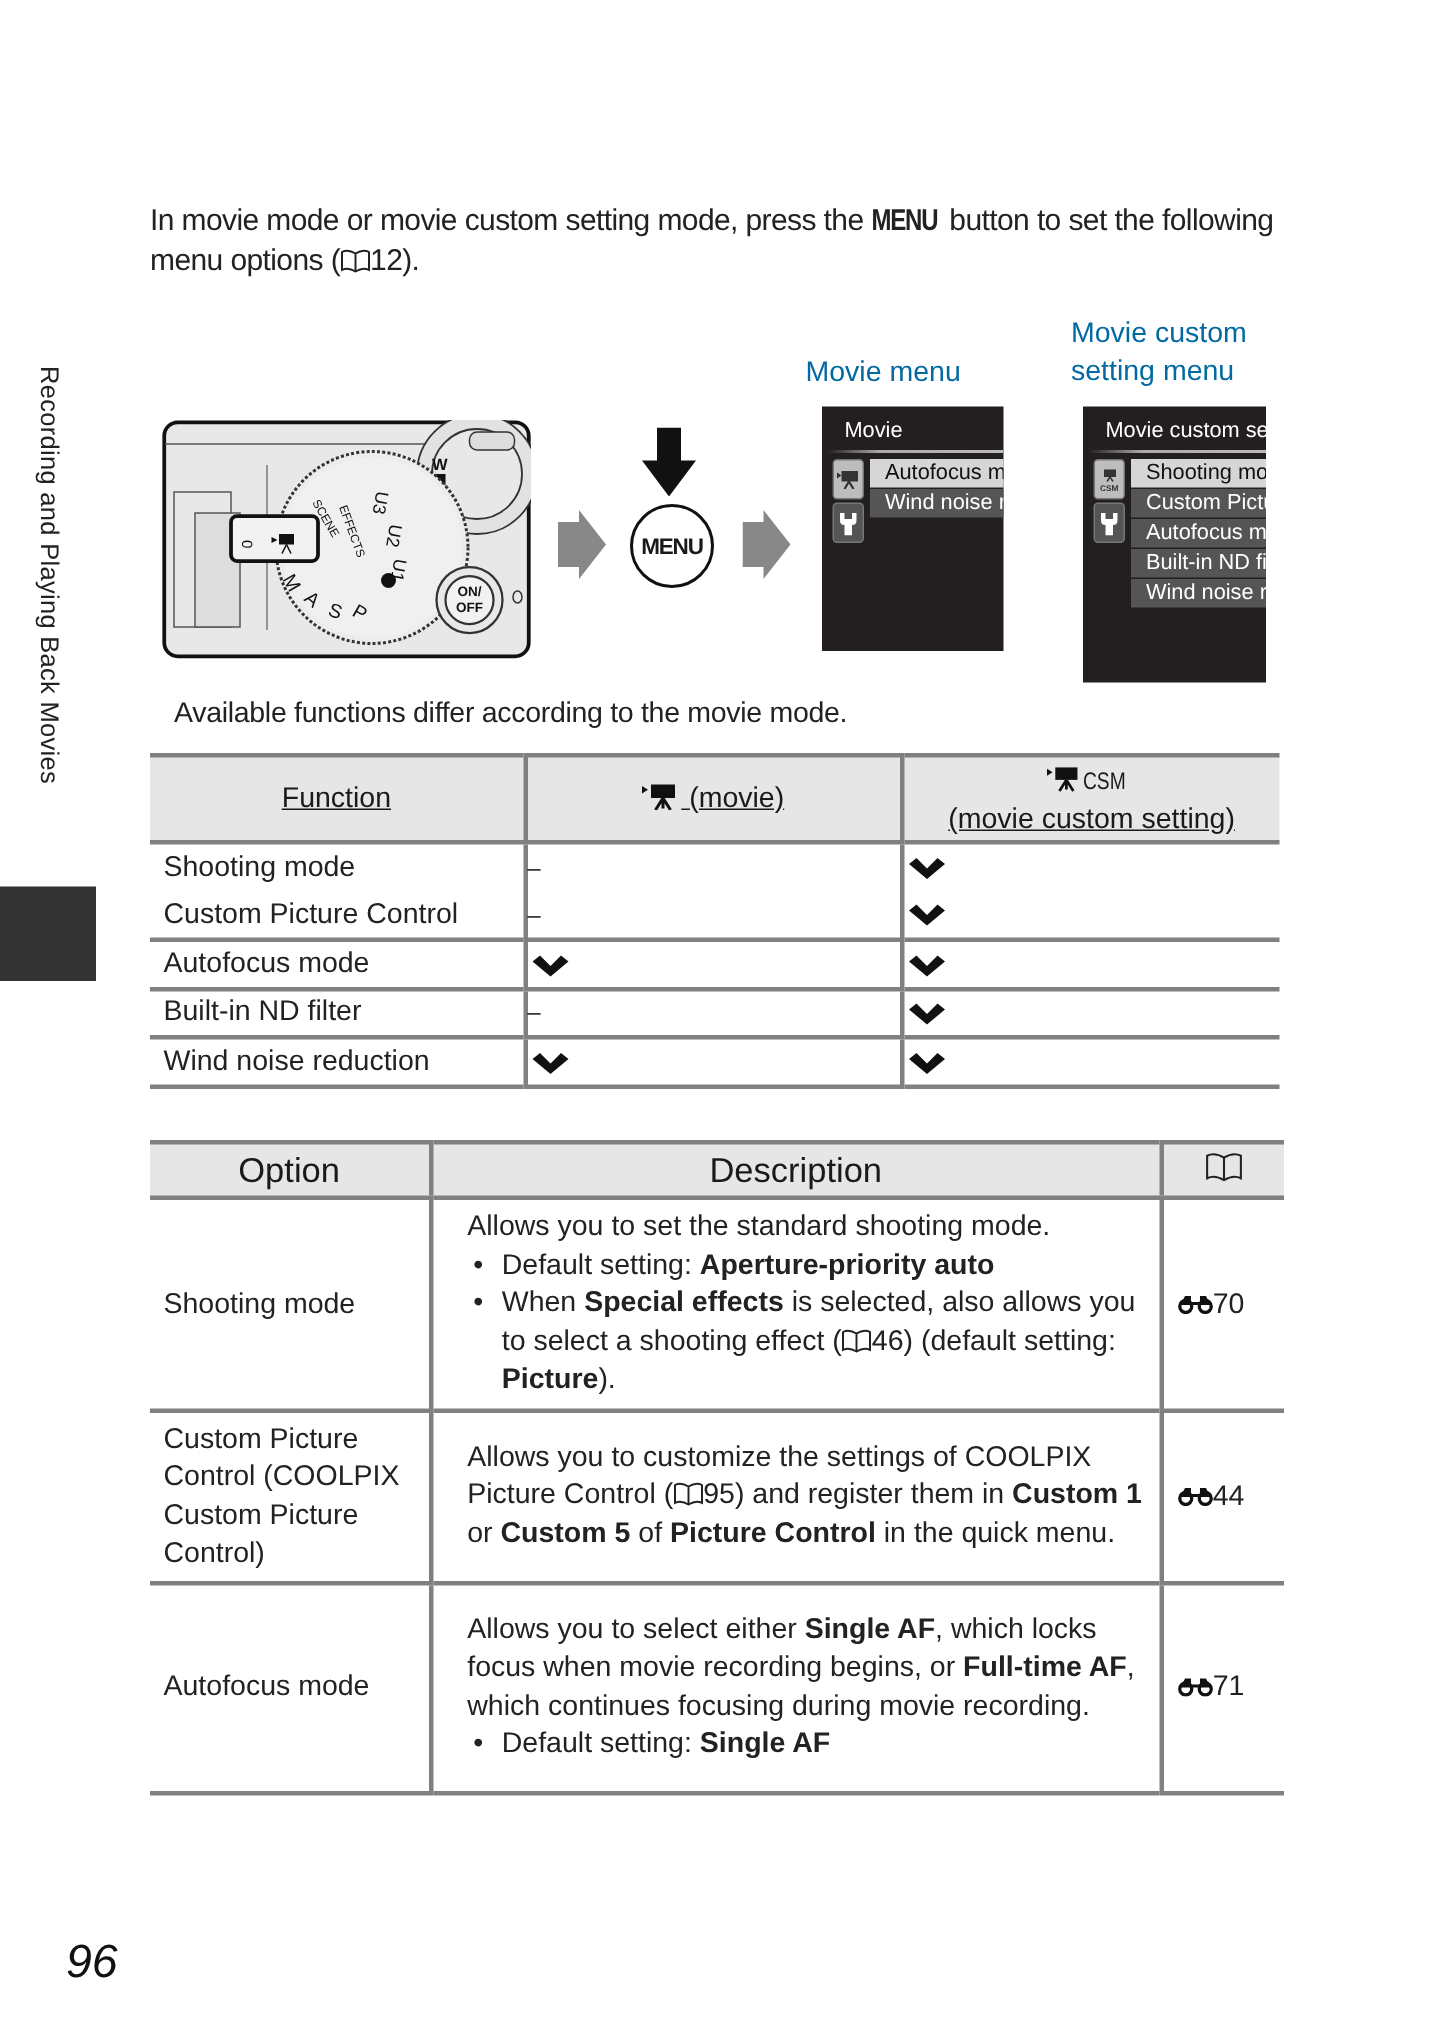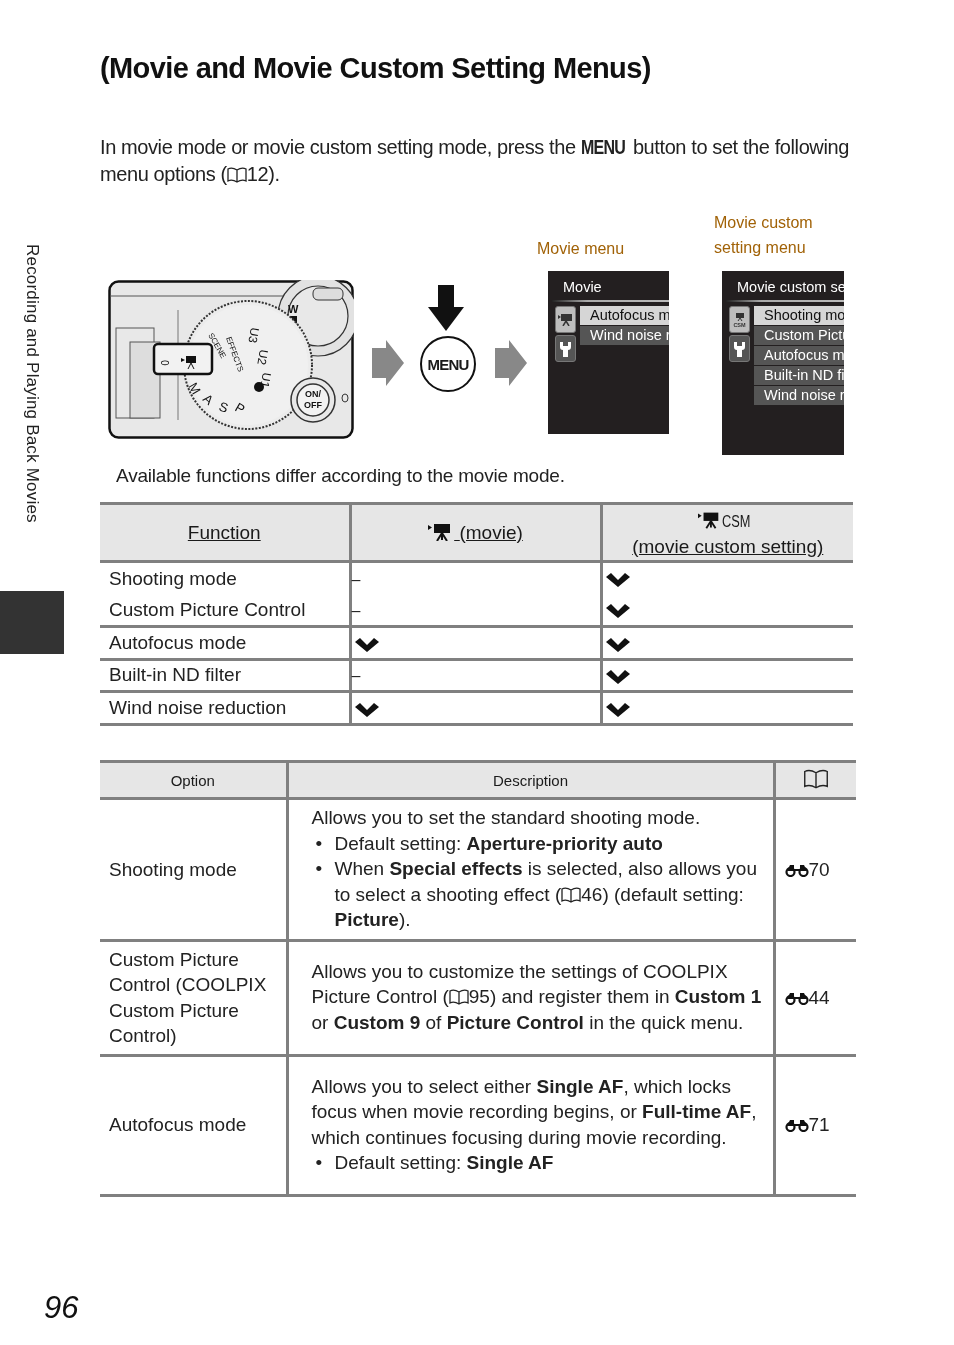--- a/index.html
+++ b/index.html
@@ -14,21 +14,21 @@
 
   .side-tab-text { position: absolute; left: 22px; top: 244px; writing-mode: vertical-rl; font-size: 17px; color: #222; letter-spacing: 0.2px; }
   .side-tab-block { position: absolute; left: 0; top: 591px; width: 64px; height: 63px; background: #333333; }
 
   
   .camera { position: absolute; left: 108px; top: 280px; width: 246px; height: 160px; }
   .arrow-right { position: absolute; }
   .menu-button-fig { position: absolute; left: 420px; top: 336px; width: 56px; height: 56px; border: 2.5px solid #111; border-radius: 50%; display: flex; align-items: center; justify-content: center; font-weight: bold; font-size: 15px; letter-spacing: -0.8px; }
   .down-arrow { position: absolute; left: 428px; top: 285px; }
 
-  .fig-label { position: absolute; font-size: 16px; line-height: 25px; color: #a16207; }
+  .fig-label { position: absolute; font-size: 19px; line-height: 25px; color: #0369a1; }
   .screen { position: absolute; background: #231f20; overflow: hidden; }
   .screen-title { position: absolute; left: 15px; top: 8px; font-size: 14.5px; color: #ffffff; white-space: nowrap; }
   .screen-rule { position: absolute; left: 4px; right: 0; top: 29px; height: 2px; background: linear-gradient(90deg, #222 0%, #aaa 30%, #bbb 100%); }
   .screen-item { position: absolute; left: 32px; height: 19px; width: 200px; background: #555; color: #fff; font-size: 14.5px; line-height: 19px; padding-left: 10px; white-space: nowrap; }
   .screen-item.sel { background: #d6d6d6; color: #111; }
   .screen-icon { position: absolute; left: 7px; width: 21px; height: 27px; border-radius: 3px; border: 1px solid #777; background: #555; display:flex; align-items:center; justify-content:center; }
   .screen-icon.sel { background: #bdbdbd; }
 
   .caption { position: absolute; left: 116px; top: 465px; font-size: 19px; color: #222; letter-spacing: -0.2px; }
 
@@ -37,39 +37,38 @@
   .t1 { left: 100px; top: 502px; width: 753px; border-top: 3px solid #808080; border-bottom: 3px solid #808080; }
   .t1 th { background: #e6e6e6; font-weight: normal; font-size: 19px; height: 58px; border-bottom: 3px solid #808080; text-decoration: underline; }
   .t1 td { font-size: 19px; height: 32.5px; border-top: 3px solid #808080; color: #222; }
   .t1 td.fn { padding-left: 9px; }
   .t1 th + th, .t1 td + td { border-left: 3px solid #808080; }
   .t1 tr:nth-child(2) td { border-top: none; }
   .check { display: inline-block; width: 30px; height: 18px; vertical-align: middle; }
   .dash { font-size: 16px; }
 
   .t2 { left: 100px; top: 760px; width: 756px; border-top: 3px solid #808080; border-bottom: 3px solid #808080; }
-  .t2 th { background: #e6e6e6; font-weight: normal; font-size: 15px; height: 37px; border-bottom: 3px solid #808080; }
+  .t2 th { background: #e6e6e6; font-weight: normal; font-size: 23px; height: 37px; border-bottom: 3px solid #808080; }
   .t2 td { font-size: 19px; line-height: 25.5px; vertical-align: middle; border-top: 3px solid #808080; color: #222; }
   .t2 tbody tr:first-child td { border-top: none; }
   .t2 th + th, .t2 td + td { border-left: 3px solid #808080; }
   .t2 td.opt { padding: 0 9px; width: 187px; }
   .t2 td.desc { padding: 5px 9px 6px 23px; }
   .t2 td.ref { width: 82px; padding-left: 9px; white-space: nowrap; }
   .bullet { display: block; padding-left: 23px; position: relative; }
   .bullet::before { content: "•"; position: absolute; left: 4px; }
   b { font-weight: bold; }
   .binoc { display: inline-block; width: 24px; height: 13px; vertical-align: -1px; }
 
   .page-num { position: absolute; left: 44px; top: 1290px; font-size: 31px; font-style: italic; color: #111; }
 </style>
 </head>
 <body>
 
 <div class="title">
-  <div>(Movie and Movie Custom Setting Menus)</div>
 </div>
 
 <div class="intro">
   <span>In movie mode or movie custom setting mode, press the </span><span class="menu-bold">MENU</span><span> button to set the following menu options (</span><svg class="book-icon" viewBox="0 0 20 16">
       <path d="M1 2 Q5 0 10 3 Q15 0 19 2 L19 14 Q15 12 10 15 Q5 12 1 14 Z M10 3 L10 15" fill="none" stroke="#222" stroke-width="1.3"></path>
     </svg><span>12</span><span>).</span>
 </div>
 
 <div class="side-tab-text">Recording and Playing Back Movies</div>
 <div class="side-tab-block"></div>
@@ -257,21 +256,21 @@
       <td class="ref"><svg class="binoc" viewBox="0 0 24 13">
             <circle cx="5.5" cy="8" r="4" fill="none" stroke="#111" stroke-width="2.2"></circle>
             <circle cx="18.5" cy="8" r="4" fill="none" stroke="#111" stroke-width="2.2"></circle>
             <path d="M2 7 L5 1 L9 1 L9 5 L15 5 L15 1 L19 1 L22 7 Z" fill="#111"></path>
           </svg><span>70</span></td>
     </tr>
     <tr style="height:115px;">
       <td class="opt">Custom Picture Control (COOLPIX Custom Picture Control)</td>
       <td class="desc"><span>Allows you to customize the settings of COOLPIX Picture Control (</span><svg class="book-icon" viewBox="0 0 20 16">
             <path d="M1 2 Q5 0 10 3 Q15 0 19 2 L19 14 Q15 12 10 15 Q5 12 1 14 Z M10 3 L10 15" fill="none" stroke="#222" stroke-width="1.3"></path>
-          </svg><span>95</span><span>) and register them in </span><b>Custom 1</b><span> or </span><b>Custom 9</b><span> of </span><b>Picture Control</b><span> in the quick menu.</span></td>
+          </svg><span>95</span><span>) and register them in </span><b>Custom 1</b><span> or </span><b>Custom 5</b><span> of </span><b>Picture Control</b><span> in the quick menu.</span></td>
       <td class="ref"><svg class="binoc" viewBox="0 0 24 13">
             <circle cx="5.5" cy="8" r="4" fill="none" stroke="#111" stroke-width="2.2"></circle>
             <circle cx="18.5" cy="8" r="4" fill="none" stroke="#111" stroke-width="2.2"></circle>
             <path d="M2 7 L5 1 L9 1 L9 5 L15 5 L15 1 L19 1 L22 7 Z" fill="#111"></path>
           </svg><span>44</span></td>
     </tr>
     <tr style="height:140px;">
       <td class="opt">Autofocus mode</td>
       <td class="desc"><span>Allows you to select either </span><b>Single AF</b><span>, which locks focus when movie recording begins, or </span><b>Full-time AF</b><span>, which continues focusing during movie recording.</span>
         <span class="bullet"><span>Default setting: </span><b>Single AF</b></span>

